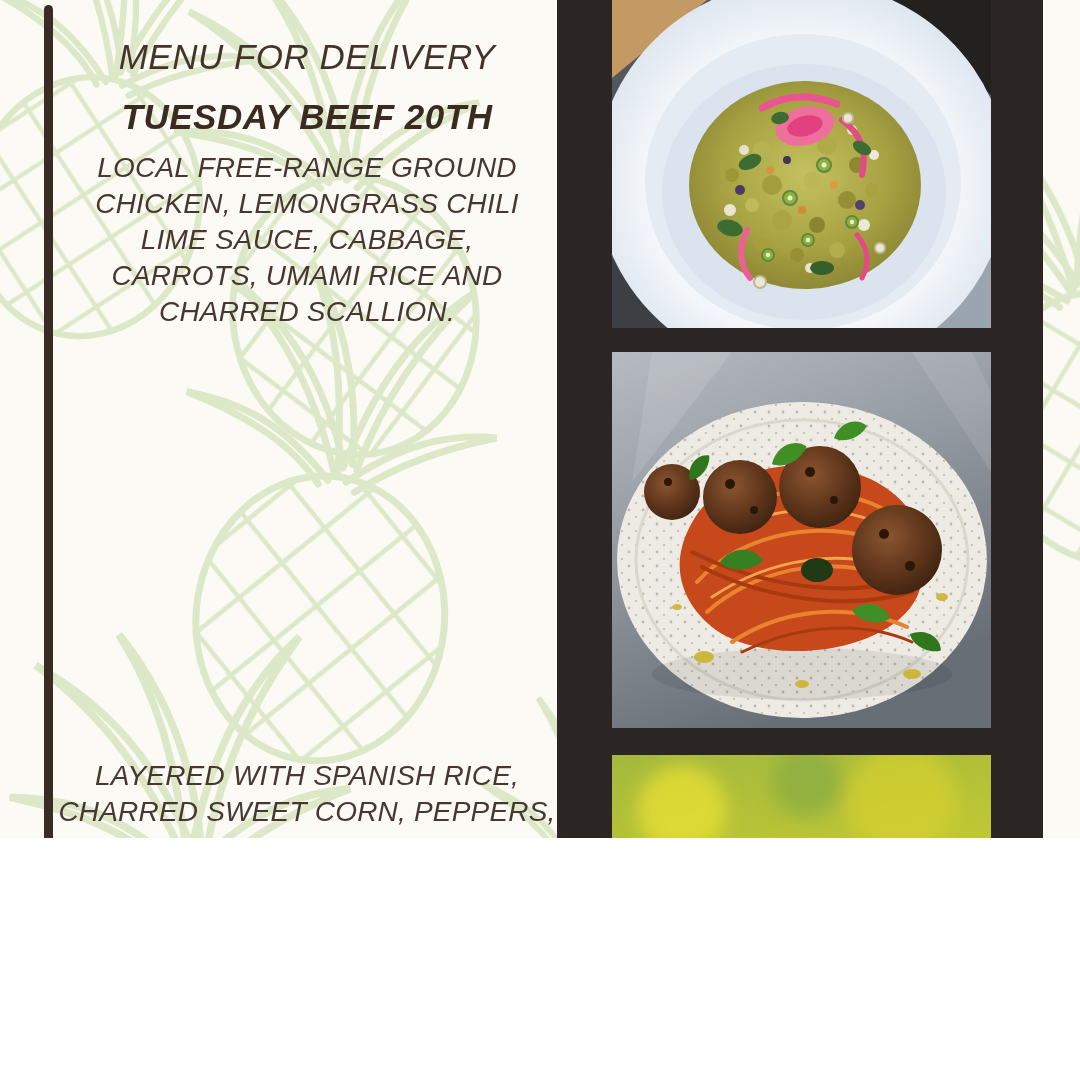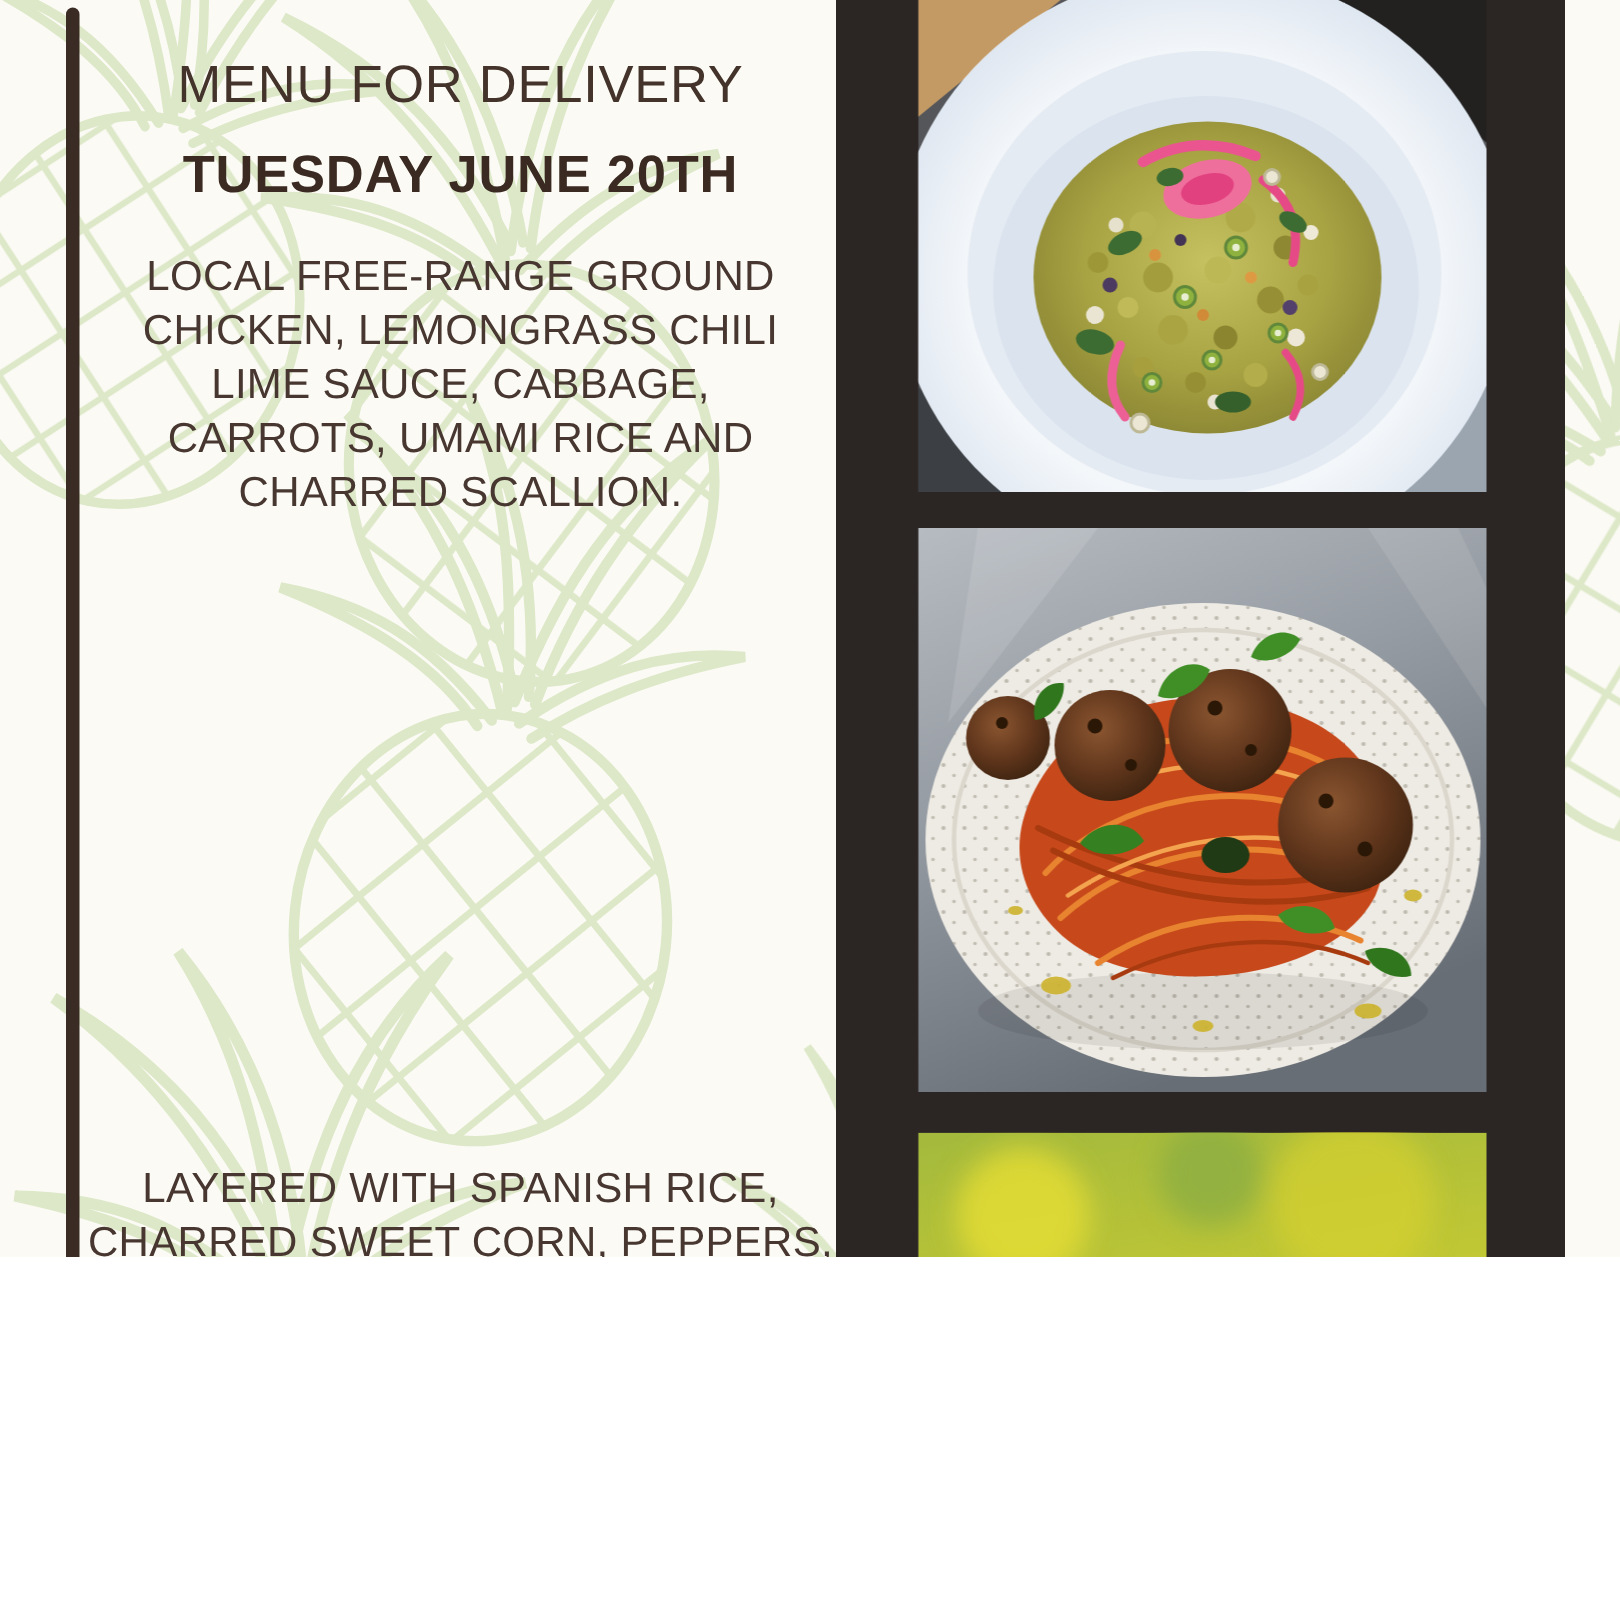--- a/index.html
+++ b/index.html
@@ -1,17 +1,17 @@
 <!DOCTYPE html>
 <html><head>
 <meta charset="utf-8">
 <style>
   html,body{margin:0;padding:0;}
   body{width:1080px;height:1080px;font-family:"Liberation Sans","DejaVu Sans",sans-serif;}
-  .canvas{position:relative;width:1080px;height:838px;background:#fbfaf5;overflow:hidden;}
+  .canvas{position:relative;width:1080px;height:838px;background:#fbfaf5;overflow:hidden;font-style:italic;}
 
   
   .watermark{position:absolute;left:0;top:0;width:1080px;height:1080px;z-index:0;}
 
   
   .accent-bar{position:absolute;left:44px;top:5px;width:9px;height:1070px;border-radius:6px;background:#3a2c24;z-index:3;}
 
   
   .photo-panel{position:absolute;left:557px;top:0;width:486px;height:1080px;background:#2b2524;z-index:1;}
   .photo{position:absolute;z-index:2;overflow:hidden;}
@@ -21,21 +21,21 @@
   .photo-3{left:612px;top:755px;width:379px;height:325px;}
 
   
   .text-col{position:absolute;left:57px;top:0;width:500px;height:1080px;z-index:4;color:#3f2f27;text-align:center;}
   .block{position:absolute;left:0;width:500px;white-space:pre-line;}
   .hdr{top:18px;}
   .hdr-title{font-size:35px;font-weight:400;line-height:42px;letter-spacing:0.5px;color:#43332a;}
   .hdr-date{font-size:35px;font-weight:700;line-height:42px;letter-spacing:0.5px;color:#3a2a21;}
   .sec1{top:130px;} .sec2{top:435px;} .sec3{top:738px;}
   .item-title{font-size:30px;font-weight:700;line-height:37px;letter-spacing:0.3px;color:#3a2a21;white-space:pre-line;}
-  .item-desc{font-size:28px;font-weight:400;line-height:36px;letter-spacing:0.2px;margin-top:18px;color:#473730;white-space:pre-line;}
+  .item-desc{font-size:28px;font-weight:400;line-height:36px;letter-spacing:0.2px;margin-top:2px;color:#473730;white-space:pre-line;}
 </style>
 </head>
 <body>
 
 <div class="canvas">
 
   <svg class="watermark" viewBox="0 0 1080 1080" aria-hidden="true">
     <defs>
       <pattern id="wmhatch" width="24" height="24" patternUnits="userSpaceOnUse" patternTransform="rotate(45)">
         <path d="M0 12 H24 M12 0 V24" stroke="#c3d9a0" stroke-width="2" fill="none"></path>
@@ -306,21 +306,21 @@
           <circle cx="150" cy="310" r="2"></circle>
           <circle cx="230" cy="310" r="2"></circle>
         <circle cx="75" cy="290" r="2"></circle>
       </g>
     </svg>
   </div>
 
   <div class="text-col">
     <div class="block hdr">
       <div class="hdr-title">MENU FOR DELIVERY</div>
-      <div class="hdr-date">TUESDAY JUNE 20TH</div>
+      <div class="hdr-date">TUESDAY BEEF 20TH</div>
     </div>
 
     <div class="block sec1">
       <div class="item-desc">LOCAL FREE-RANGE GROUND
 CHICKEN, LEMONGRASS CHILI
 LIME SAUCE, CABBAGE,
 CARROTS, UMAMI RICE AND
 CHARRED SCALLION.</div>
     </div>
 

